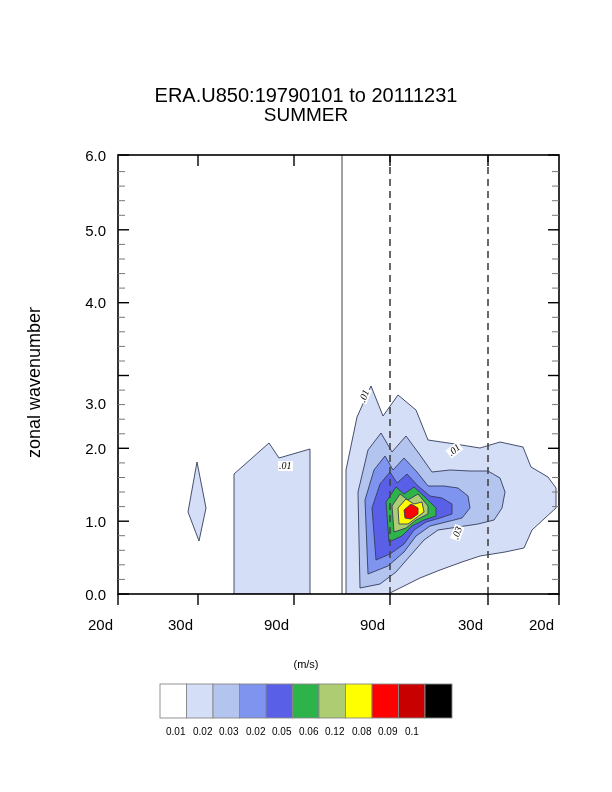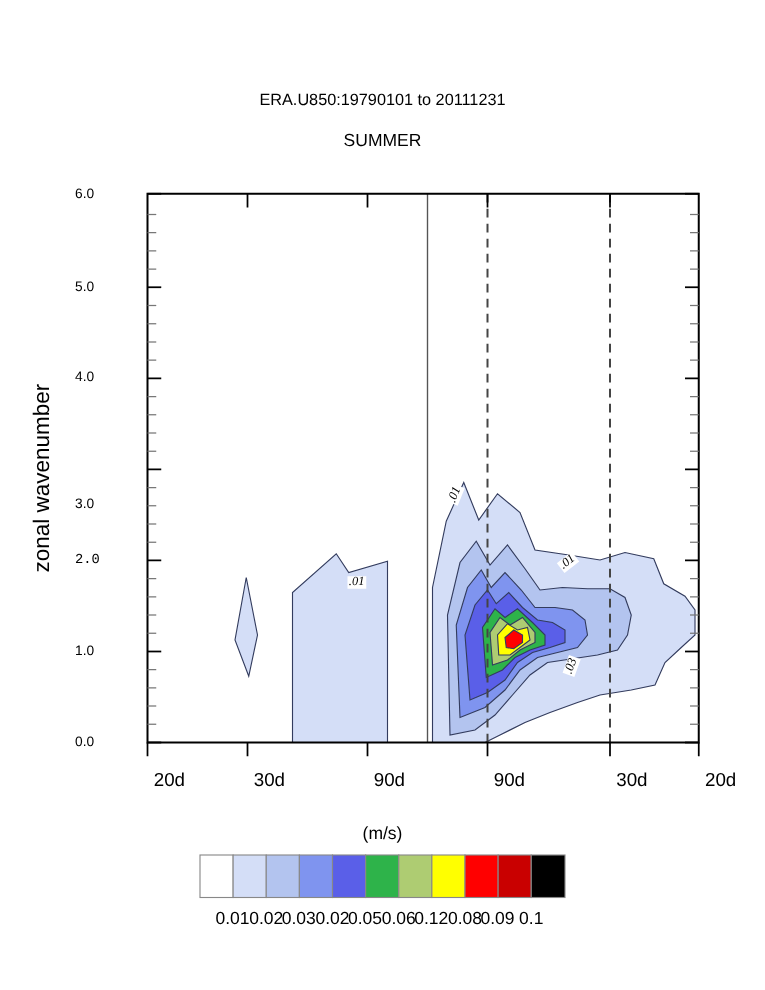--- a/index.html
+++ b/index.html
@@ -9,46 +9,46 @@
     font-family:"Liberation Sans", sans-serif;
     color:#000;
     overflow:hidden;
     position:relative;
   }
   #fig{position:absolute;left:0;top:0;width:612px;height:792px;}
   .ttl{
     position:absolute;width:100%;text-align:center;
     font-family:"Liberation Sans", sans-serif;
   }
-  #title-line1{top:72px;font-size:13px;letter-spacing:0px;}
-  #title-line2{top:104px;font-size:14px;}
+  #title-line1{top:84px;font-size:20px;letter-spacing:0px;}
+  #title-line2{top:104px;font-size:19px;}
   #ylabel{
     position:absolute;
     left:-96px;top:372px;
     width:260px;text-align:center;
     font-size:18px;
     transform:rotate(-90deg);
     transform-origin:50% 50%;
     white-space:nowrap;
   }
   .ytick-lab{
-    position:absolute;right:0;width:46px;text-align:left;
-    font-size:11px;line-height:15px;
+    position:absolute;right:0;width:46px;text-align:right;
+    font-size:15px;line-height:15px;
   }
   .xtick-lab{
-    position:absolute;text-align:right;width:60px;
+    position:absolute;text-align:left;width:60px;
     font-size:15px;line-height:15px;
   }
   #units{
     position:absolute;width:612px;text-align:center;top:658px;
-    font-size:14px;
+    font-size:11px;
   }
   .cb-lab{
-    position:absolute;text-align:center;width:40px;
-    font-size:14px;
+    position:absolute;text-align:left;width:40px;
+    font-size:10px;
   }
   .clab{
     position:absolute;
     font-size:10px;
     font-style:italic;
     font-family:"Liberation Serif", serif;
     background:#ffffff;
     padding:0 1px;
     white-space:nowrap;
     line-height:10px;
@@ -205,21 +205,21 @@
   </g>
 </svg>
 
 <div class="ttl" id="title-line1">ERA.U850:19790101 to 20111231</div>
 <div class="ttl" id="title-line2">SUMMER</div>
 
 <div id="ylabel">zonal wavenumber</div>
 
 <div class="ytick-lab" style="left:60px;top:587px;">0.0</div>
 <div class="ytick-lab" style="left:60px;top:514px;">1.0</div>
-<div class="ytick-lab" style="left:60px;top:441px;font-family:Liberation Mono, monospace;">2.0</div>
+<div class="ytick-lab" style="left:60px;top:441px;">2.0</div>
 <div class="ytick-lab" style="left:60px;top:368px;margin-top:28px;">3.0</div>
 <div class="ytick-lab" style="left:60px;top:295px;">4.0</div>
 <div class="ytick-lab" style="left:60px;top:223px;">5.0</div>
 <div class="ytick-lab" style="left:60px;top:148px;">6.0</div>
 
 <div class="xtick-lab" style="left:88px;top:617px;">20d</div>
 <div class="xtick-lab" style="left:168px;top:617px;">30d</div>
 <div class="xtick-lab" style="left:264px;top:617px;">90d</div>
 <div class="xtick-lab" style="left:360px;top:617px;">90d</div>
 <div class="xtick-lab" style="left:458px;top:617px;">30d</div>

